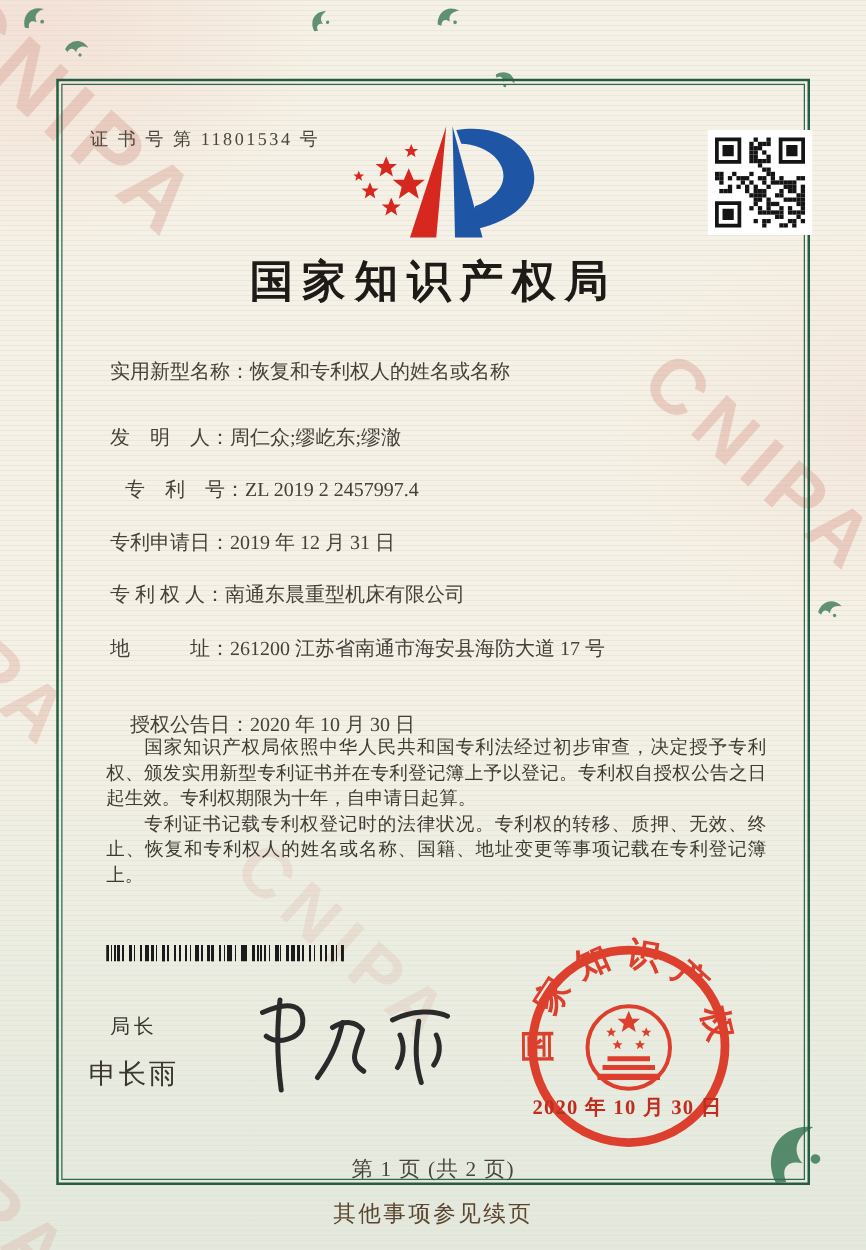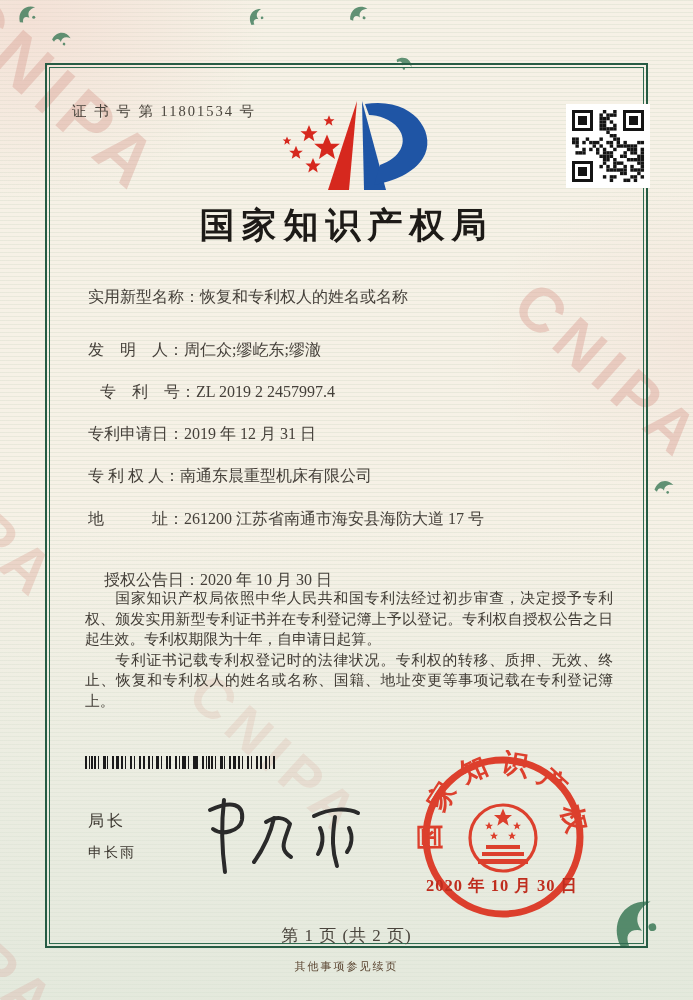--- a/index.html
+++ b/index.html
@@ -69,36 +69,36 @@
   }
 
   
   .barcode {
     position:absolute; left:85px; top:756px; width:190px; height:13px;
     background:
       repeating-linear-gradient(90deg, #1a1a1a 0 2px, rgba(0,0,0,0) 2px 4px, #1a1a1a 4px 5px, rgba(0,0,0,0) 5px 9px),
       repeating-linear-gradient(90deg, rgba(0,0,0,0) 0 6px, #1a1a1a 6px 8px, rgba(0,0,0,0) 8px 13px);
   }
   .official-title { position:absolute; left:88px; top:811px; font-size:16px; color:#3b362f; letter-spacing:3px; }
-  .official-name  { position:absolute; left:88px; top:844px; font-size:14px; color:#3b362f; letter-spacing:2px; }
+  .official-name  { position:absolute; left:71px; top:844px; font-size:22px; color:#3b362f; letter-spacing:2px; }
   .signature { position:absolute; left:190px; top:786px; }
 
   .seal { position:absolute; left:416px; top:750px; opacity:.93; }
   .seal-date {
     position:absolute; left:418px; top:875px; width:168px; text-align:center;
     font-size:16.5px; font-weight:600; color:#bf2d1e; letter-spacing:1px; white-space:pre;
   }
 
   .page-info {
     position:absolute; left:0; top:924px; width:693px; text-align:center;
     font-size:17px; letter-spacing:1px; color:#4a453d;
   }
   .continuation {
     position:absolute; left:0; top:959px; width:693px; text-align:center;
-    font-size:11px; letter-spacing:2px; color:#5a4531;
+    font-size:18px; letter-spacing:2px; color:#5a4531;
   }
 </style>
 </head>
 <body>
 
 <div class="page">
 
   <svg width="0" height="0" style="position:absolute" aria-hidden="true">
     <defs>
       <path id="star" d="M0,-10 L2.9,-3.1 L9.5,-3.1 L4.2,1.2 L5.9,8.1 L0,4 L-5.9,8.1 L-4.2,1.2 L-9.5,-3.1 L-2.9,-3.1 Z"></path>

